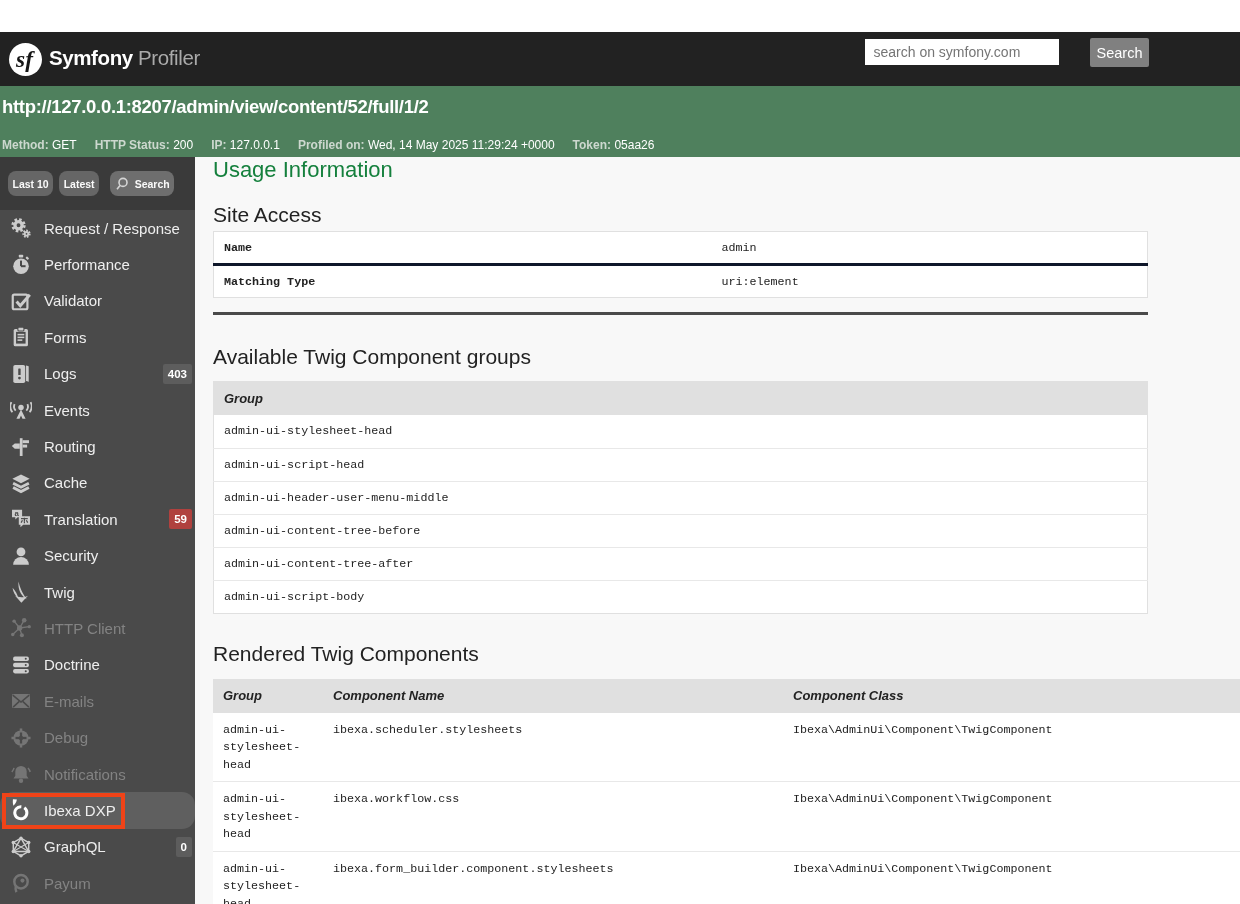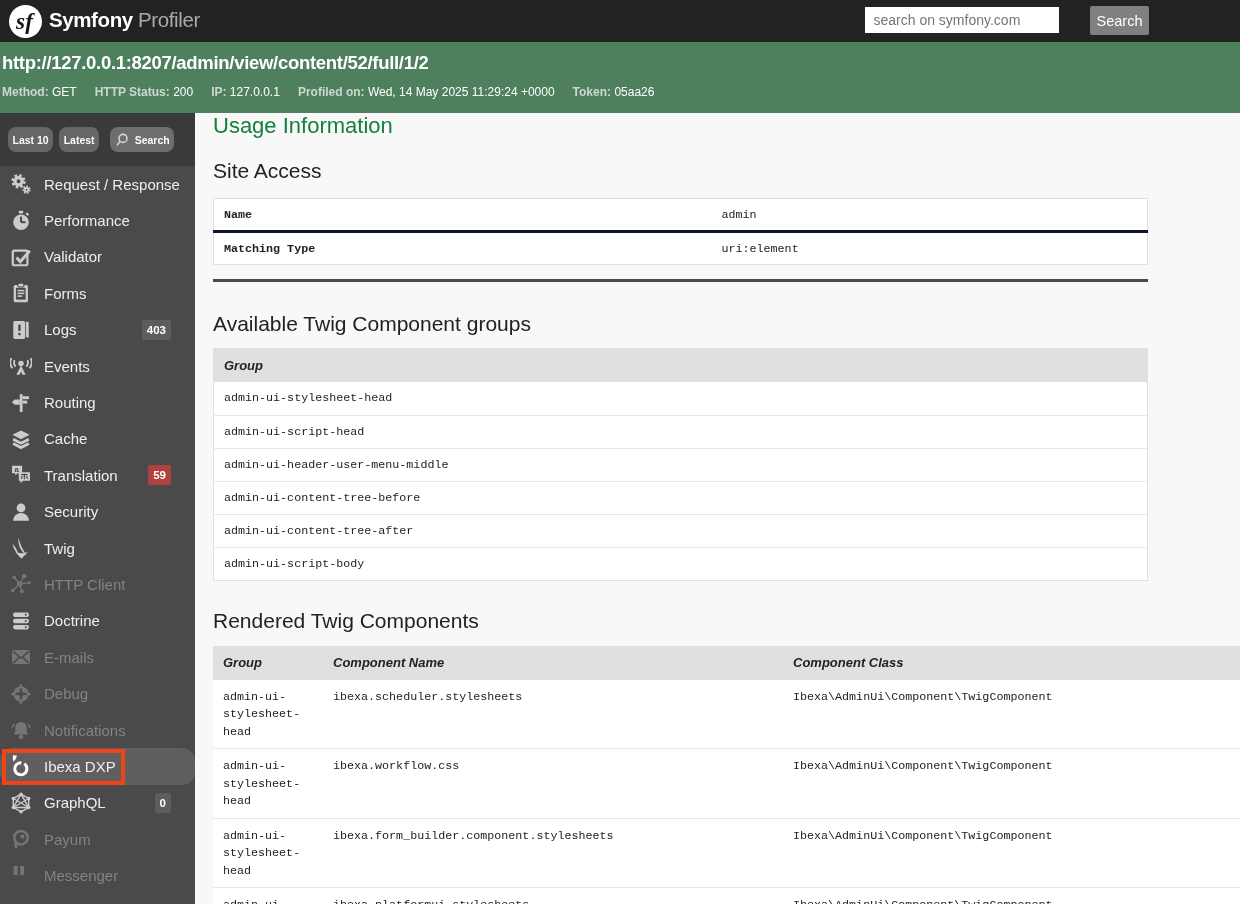--- a/index.html
+++ b/index.html
@@ -1,31 +1,31 @@
 <!DOCTYPE html>
 <html><head>
 <meta charset="utf-8">
 <style>
 *,*::before,*::after { margin:0; padding:0; box-sizing:border-box; }
 html,body { width:1240px; height:904px; overflow:hidden; font-family:"Liberation Sans", sans-serif; background:#fff; }
 
 
-.topbar { position:relative; height:42px; background:#222; display:flex; align-items:center; }
+.topbar { position:relative; height:54px; background:#222; display:flex; align-items:center;margin-top:32px; }
 .logo { width:33px; height:33px; margin-left:9px; }
 .brand { margin-left:7px; font-size:20.5px; color:#fff; font-weight:bold; letter-spacing:-0.4px; position:relative; top:-1px; }
 .brand .dim { color:#aaa; font-weight:normal; }
 .searchbox { position:absolute; right:91px; top:7px; display:flex;gap:24px; }
 .searchbox input { width:194px; height:26px; border:1px solid #fff; background:#fff; padding:0 8px; font-size:14px; font-family:"Liberation Sans", sans-serif; color:#333; outline:none; }
 .searchbox input::placeholder { color:#757575; }
 .searchbox button { margin-left:7.5px; width:59px; height:29px; margin-top:-1px; background:#808080; color:#fff; border:0; font-size:14.5px; font-family:"Liberation Sans", sans-serif; border-radius:2px; }
 
 
 .status { height:71px; background:#4f805d; color:#fff; padding-left:2px; }
 .status h1 { font-size:18.5px; font-weight:bold; padding-top:10px; letter-spacing:-0.3px; }
-.meta { margin-top:11px; font-size:12px; }
+.meta { margin-top:20px; font-size:12px; }
 .meta span { margin-right:18px; color:#fff; }
 .meta b { color:#cdd8cf; font-weight:bold; }
 
 
 .main { display:flex; height:791px; }
 .sidebar { width:195px; background:#4a4a4a; flex:none; }
 .content { flex:1; background:#f8f8f8; padding:0 0 0 18px; overflow:hidden; }
 
 
 .sb-top { height:53px; background:#3a3a3a; display:flex; align-items:center; padding-left:8px; }
@@ -33,31 +33,31 @@
 .sb-top .btn.search { background:#6e6e6e; margin-left:5px; }
 
 
 
 .menu { list-style:none; }
 .menu li { height:36.4px; display:flex; align-items:center; padding-left:10px; color:#eee; font-size:15px; position:relative; }
 .menu li .ico { width:22px; height:22px; margin-right:12px; flex:none; display:flex; align-items:center; justify-content:center; }
 .menu li .ico svg { fill:#ccc; }
 .menu li.off { color:#838383; }
 .menu li.off .ico svg { fill:#757575; }
-.menu li .badge { position:absolute; right:24px; background:#5d5d5d; color:#fff; font-size:11.5px; font-weight:bold; border-radius:2px; padding:4px 5px;margin-left:39px; }
+.menu li .badge { position:absolute; right:3px; background:#5d5d5d; color:#fff; font-size:11.5px; font-weight:bold; border-radius:2px; padding:4px 5px;margin-left:39px; }
 .menu li .badge.red { background:#b0413e; }
 .menu li.sel { background:#5f5f5f;border-radius:13px; }
 .menu li.sel::after { content:""; position:absolute; left:2px; top:1px; width:123px; height:36px; border:4px solid #f04318; box-sizing:border-box; }
 
 
 h2 { font-size:22px; font-weight:normal; color:#15803d; }
 h3 { font-size:21px; font-weight:normal; color:#222; }
 .h3a { margin-top:20px; }
 table { border-collapse:collapse; background:#fff; font-size:11.7px; font-family:"Liberation Mono", monospace; color:#222; }
-.t1 { width:935px; margin-top:15px; border:1px solid #e0e0e0; }
+.t1 { width:935px; margin-top:4px; border:1px solid #e0e0e0; }
 .t1 td { height:33px; padding-left:10px; vertical-align:middle; border-top:3px solid #0f172a; }
 .t1 tr:first-child td { border-top:0; }
 .t1 td.k { font-weight:bold; width:498px; }
 hr.dark { border:0; height:2.5px; background:#4a4a4a; width:935px; margin-top:14px; }
 .h3b { margin-top:30px; }
 .t2 { width:935px; margin-top:12px; }
 .t2 th, .t3 th { background:#e0e0e0; font-family:"Liberation Sans", sans-serif; font-size:13px; font-weight:bold; text-align:left; height:34px; padding-left:10px; vertical-align:middle;font-style:italic; }
 .t2 td { height:33px; padding-left:10px; vertical-align:middle; border-bottom:1px solid #e8e8e8; }
 .t2 tr:last-child td { border-bottom:0; }
 .t2 { border:1px solid #e0e0e0; }

